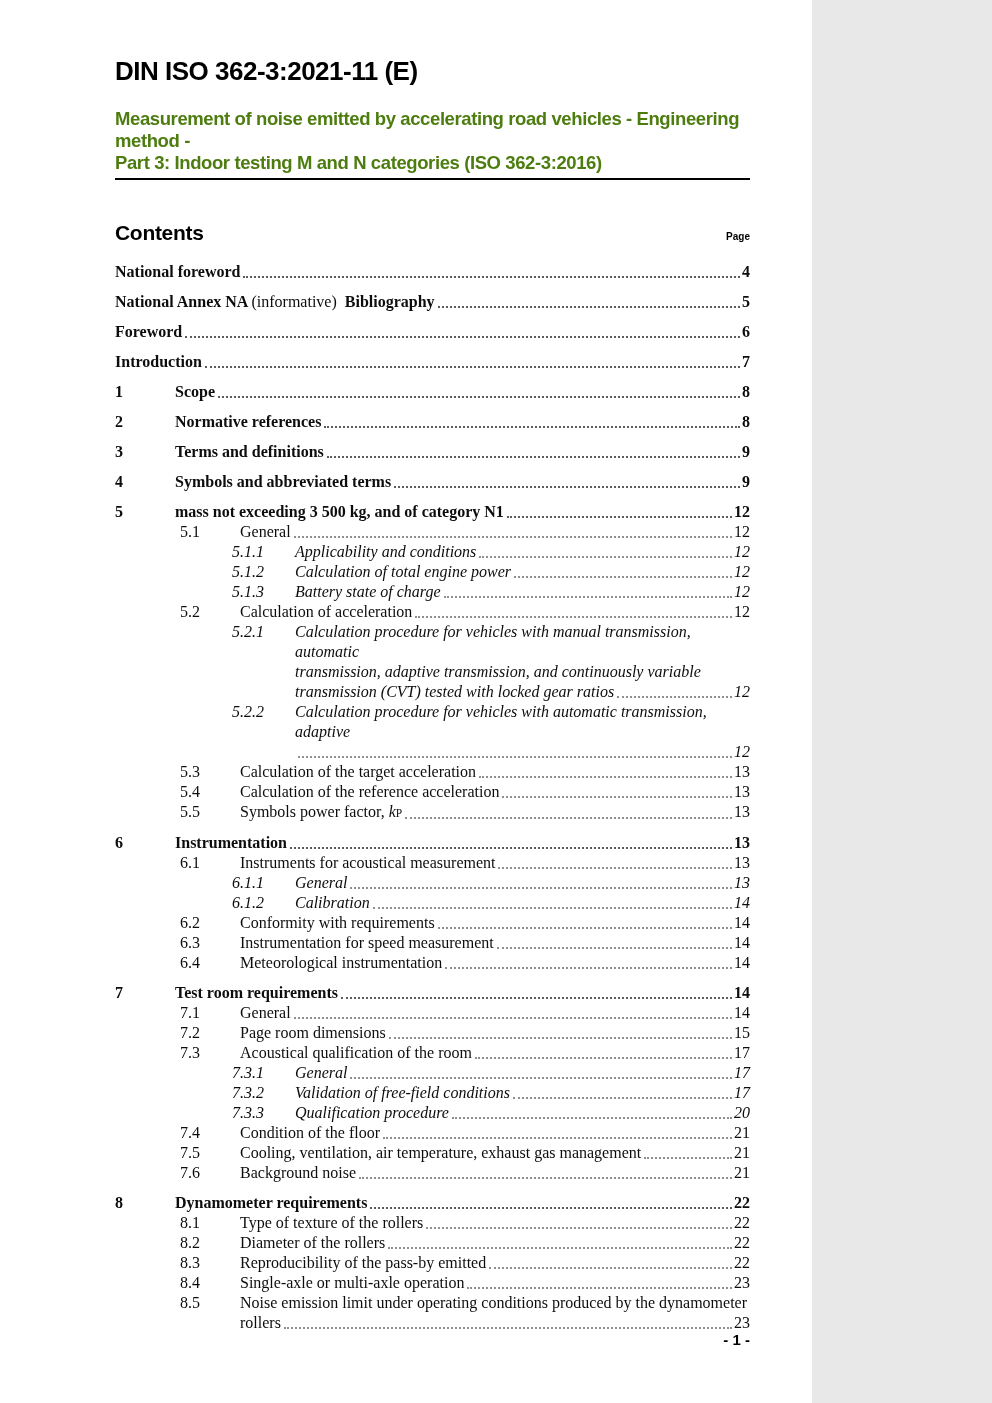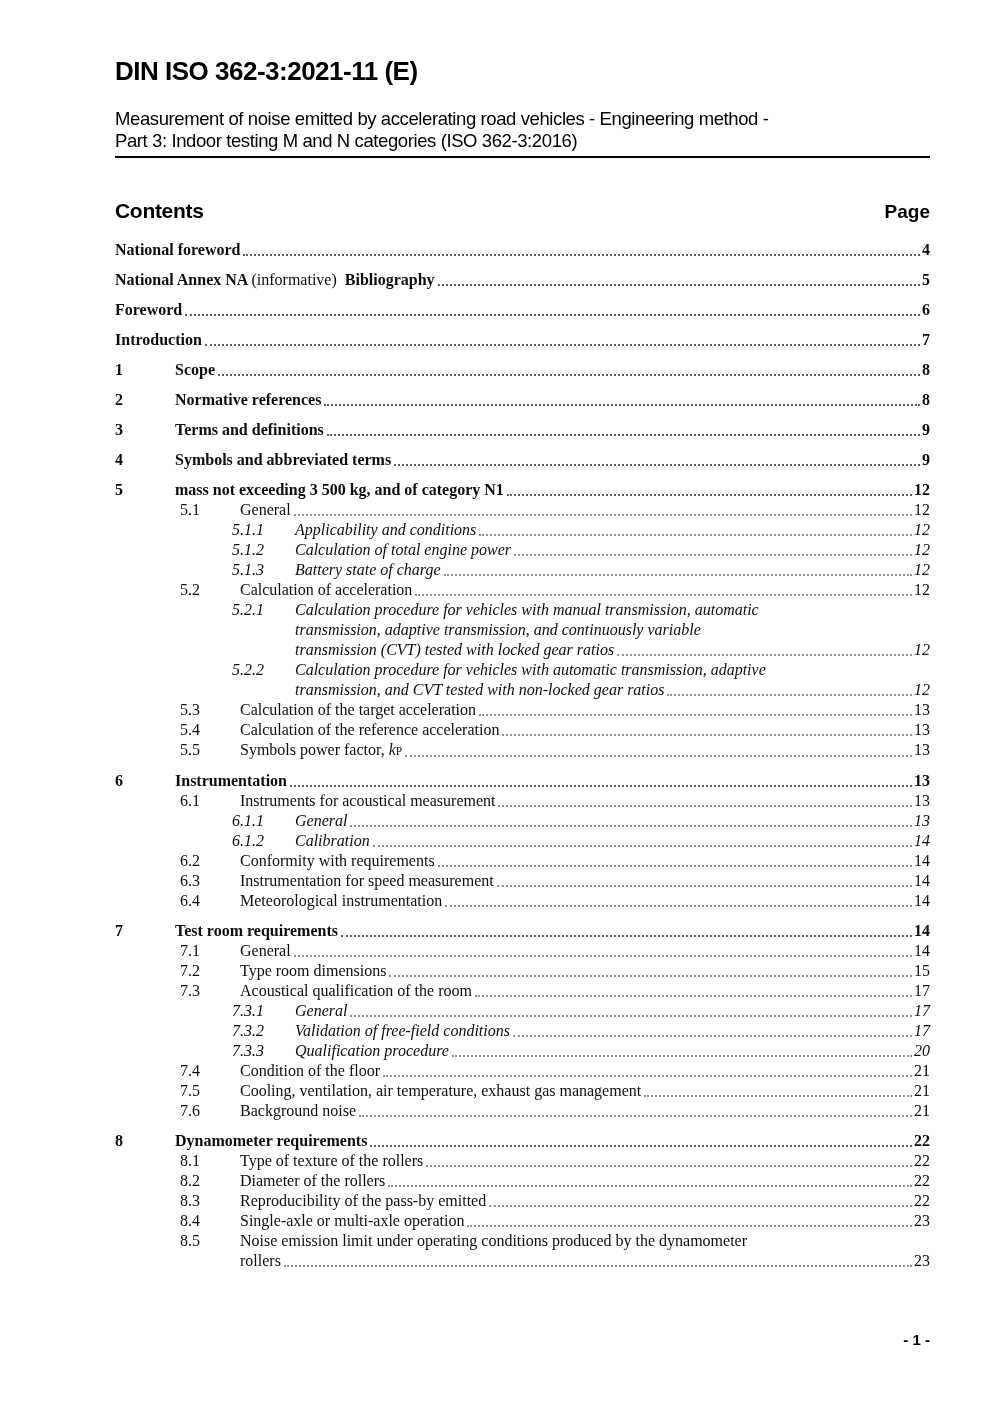--- a/index.html
+++ b/index.html
@@ -1,61 +1,61 @@
 <!DOCTYPE html>
 <html><head>
 <meta charset="utf-8">
 <style>
   html, body { margin: 0; padding: 0; background: #e8e8e8; }
   .page {
     position: relative;
-    width: 992px;
+    width: 812px;
     height: 1403px;
     background: #ffffff;
     box-sizing: border-box;
     padding: 57px 62px 0 115px;
     overflow: hidden;
     font-family: "Liberation Serif", serif;
     color: #0d0d0d;
   }
   .doc-number {
     font-family: "Liberation Sans", sans-serif;
     font-weight: bold;
     font-size: 26px;
     line-height: 28px;
     letter-spacing: -0.5px;
     color: #000;
   }
   .doc-subtitle {
     margin-top: 23px;
     font-family: "Liberation Sans", sans-serif;
-    font-weight: normal;
+    font-weight: bold;
     font-size: 18.5px;
     line-height: 22px;
     letter-spacing: -0.4px;
     white-space: pre-line;
-    color: #000000;
+    color: #4d7c0f;
   }
   .title-rule {
     border: none;
     border-bottom: 2px solid #000;
     margin: 4px 0 0 0;
     width: 100%;
   }
   .contents-row {
     display: flex;
     justify-content: space-between;
     align-items: baseline;
     margin-top: 41px;
     font-family: "Liberation Sans", sans-serif;
     font-weight: bold;
     color: #000;
   }
   .contents-title { font-size: 21px; letter-spacing: -0.3px; }
-  .page-label    { font-size: 19px; }
+  .page-label    { font-size: 10px; }
   .toc {
     margin-top: 17px;
     font-size: 16px;
     line-height: 20px;
   }
   .entry { display: flex; }
   .entry.l0, .entry.l1 { margin-top: 10px; font-weight: bold; }
   .entry.l2 { margin-left: 65px; }
   .entry.l3 { margin-left: 117px; font-style: italic; }
   .num { flex: 0 0 60px; }
@@ -247,21 +247,20 @@
             <span class="leader"></span>
             <span class="pg">12</span>
           </div>
         </div>
       </div>
       <div class="entry l3">
         <span class="num">5.2.2</span>
         <div class="body">
           <div class="line">Calculation procedure for vehicles with automatic transmission, adaptive</div>
           <div class="lastline">
-            <span class="txt">transmission, and CVT tested with non-locked gear ratios</span>
             <span class="leader"></span>
             <span class="pg">12</span>
           </div>
         </div>
       </div>
       <div class="entry l2">
         <span class="num">5.3</span>
         <div class="body">
           <div class="lastline">
             <span class="txt">Calculation of the target acceleration</span>
@@ -377,21 +376,21 @@
             <span class="txt">General</span>
             <span class="leader"></span>
             <span class="pg">14</span>
           </div>
         </div>
       </div>
       <div class="entry l2">
         <span class="num">7.2</span>
         <div class="body">
           <div class="lastline">
-            <span class="txt">Type room dimensions</span>
+            <span class="txt">Page room dimensions</span>
             <span class="leader"></span>
             <span class="pg">15</span>
           </div>
         </div>
       </div>
       <div class="entry l2">
         <span class="num">7.3</span>
         <div class="body">
           <div class="lastline">
             <span class="txt">Acoustical qualification of the room</span>

